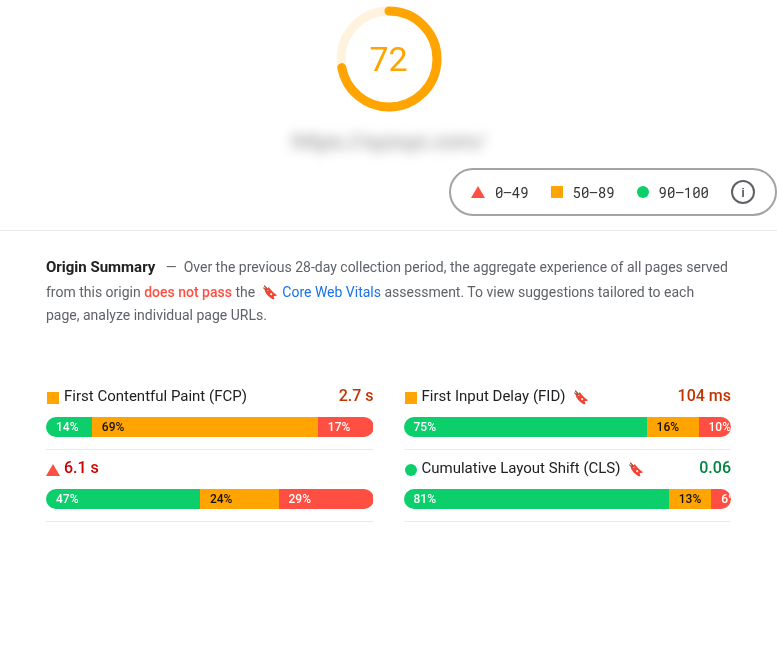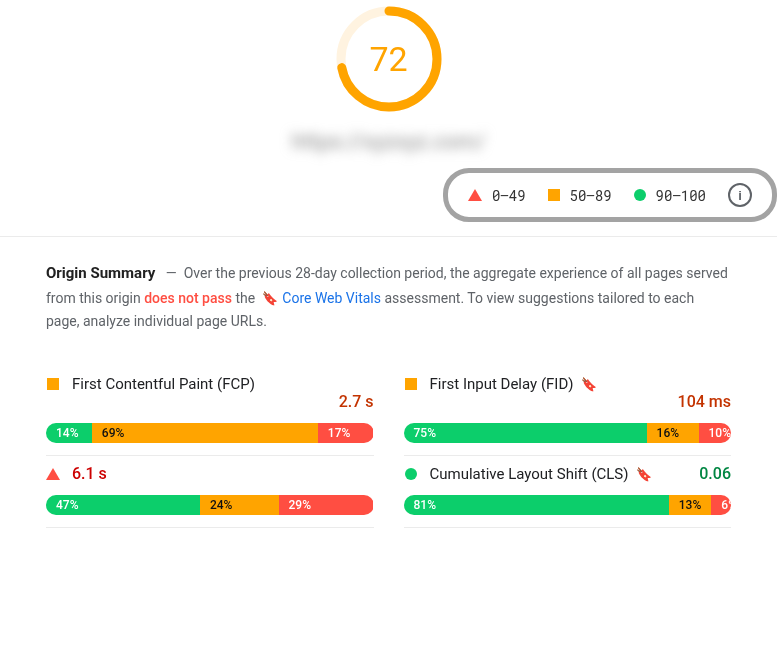--- a/index.html
+++ b/index.html
@@ -11,36 +11,36 @@
     --link:#1a73e8;
     --border:#ebebeb;
   }
   html,body{margin:0;padding:0;background:#fff;font-family:Roboto,Arial,sans-serif;color:var(--text);}
   .wrap{width:777px;height:659px;box-sizing:border-box;overflow:hidden;}
   .hero{width:100%;text-align:right;padding-top:4px;}
   .gauge{width:110px;height:110px;margin:0 auto;position:relative;}
   .gauge svg{transform:rotate(-90deg);}
   .gauge-text{position:absolute;inset:0;display:flex;align-items:center;justify-content:center;font-size:34px;font-weight:400;color:var(--orange);}
   .url-blur{margin:14px auto 10px auto;width:250px;height:26px;border-radius:6px;filter:blur(6px);color:#888;font-size:22px;display:flex;align-items:center;justify-content:center;}
-  .legend-box{display:inline-flex;align-items:center;gap:22px;border:5px solid #a3a3a3;border-radius:26px;padding:10px 20px;margin:4px auto 14px auto;font-family:'Roboto Mono',Menlo,monospace;font-size:14px;color:#333;}
+  .legend-box{display:inline-flex;align-items:center;gap:22px;border:2px solid #a3a3a3;border-radius:26px;padding:10px 20px;margin:4px auto 14px auto;font-family:'Roboto Mono',Menlo,monospace;font-size:14px;color:#333;}
   .legend-item{display:inline-flex;align-items:center;gap:10px;}
   .tri-red{width:0;height:0;border-left:7px solid transparent;border-right:7px solid transparent;border-bottom:12px solid var(--red);}
   .sq-orange{width:12px;height:12px;background:var(--orange);}
   .circ-green{width:12px;height:12px;border-radius:50%;background:var(--green);}
   .info-icon{width:20px;height:20px;border:2px solid #5f6368;border-radius:50%;display:inline-flex;align-items:center;justify-content:center;font:700 13px Arial;color:#5f6368;}
   .divider{border:none;border-top:1px solid var(--border);margin:0;}
   .section{padding:24px 46px 0 46px;font-size:14px;line-height:1.7;color:var(--muted);}
   .section .title{color:var(--text);font-weight:700;font-size:15px;}
   .link{color:var(--link);}
   .fail{color:var(--red);font-weight:500;}
   .bookmark{color:var(--link);font-size:13px;margin-left:4px;vertical-align:middle;}
   .metrics{display:flex;gap:30px;padding:14px 46px 0 46px;}
   .col{flex:1;min-width:0;}
   .metric{border-bottom:1px solid var(--border);padding:8px 0 12px 0;}
-  .metric-head{display:flex;align-items:center;gap:12px;}
+  .metric-head{display:flex;align-items:flex-end;gap:4px;}
   .metric-name{flex:1;font-size:15px;color:#202124;}
   .metric-val{font-size:16px;font-weight:500;}
   .val-green{color:#018642;}
   .val-orange{color:#c33300;margin-top:36px;}
   .val-red{color:#c00;}
   .marker{width:14px;height:14px;display:flex;align-items:center;justify-content:center;}
   .bar{display:flex;width:100%;height:20px;border-radius:10px;overflow:hidden;margin-top:12px;font-size:12px;font-weight:500;color:#111;}
   .seg{display:flex;align-items:center;padding-left:10px;box-sizing:border-box;white-space:nowrap;}
   .seg.green{background:var(--green);color:#fff;}
   .seg.orange{background:var(--orange);color:#111;}

